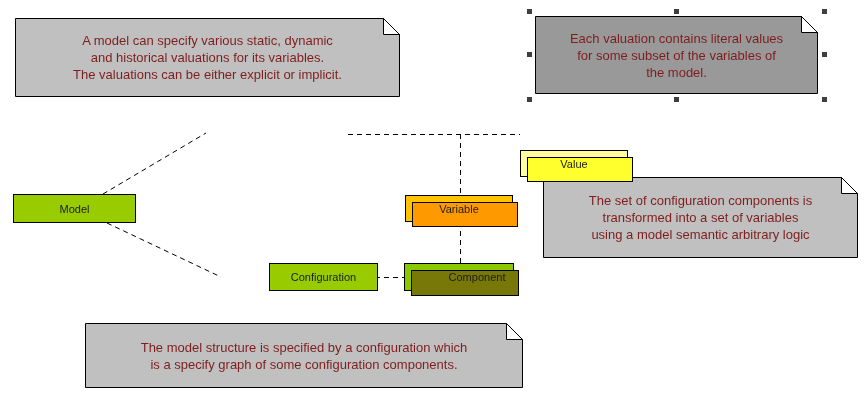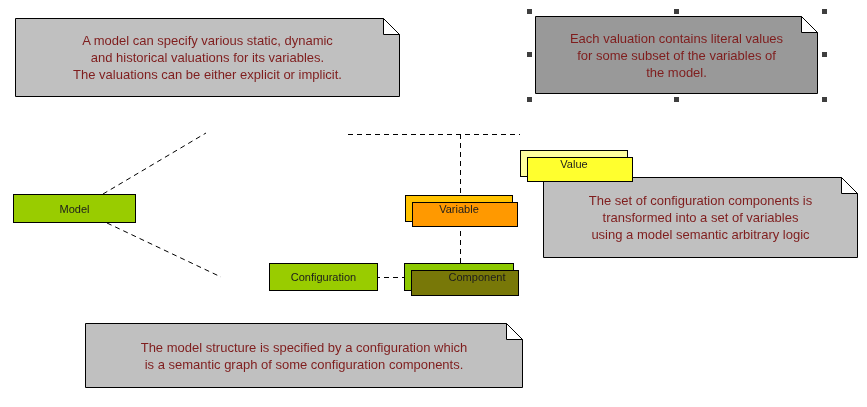--- a/index.html
+++ b/index.html
@@ -102,21 +102,21 @@
 transformed into a set of variables
 using a model semantic arbitrary logic</div>
   </div>
 
   <div class="note" id="note-3">
     <svg class="note-bg" width="438" height="65">
       <path d="M0.5,0.5 H421.5 L437.5,16.5 V64.5 H0.5 Z" fill="#C0C0C0" stroke="#000"></path>
       <path d="M421.5,0.5 V16.5 H437.5 Z" fill="#FFFFFF" stroke="#000"></path>
     </svg>
     <div class="note-text">The model structure is specified by  a configuration which
-is a semantic graph of some configuration components.</div>
+is a specify graph of some configuration components.</div>
   </div>
 
   <div class="node green" id="node-model">
     <span>Model</span>
   </div>
 
 
   <div class="node yellow stacked" id="node-value">
     <span>Value</span>
   </div>

